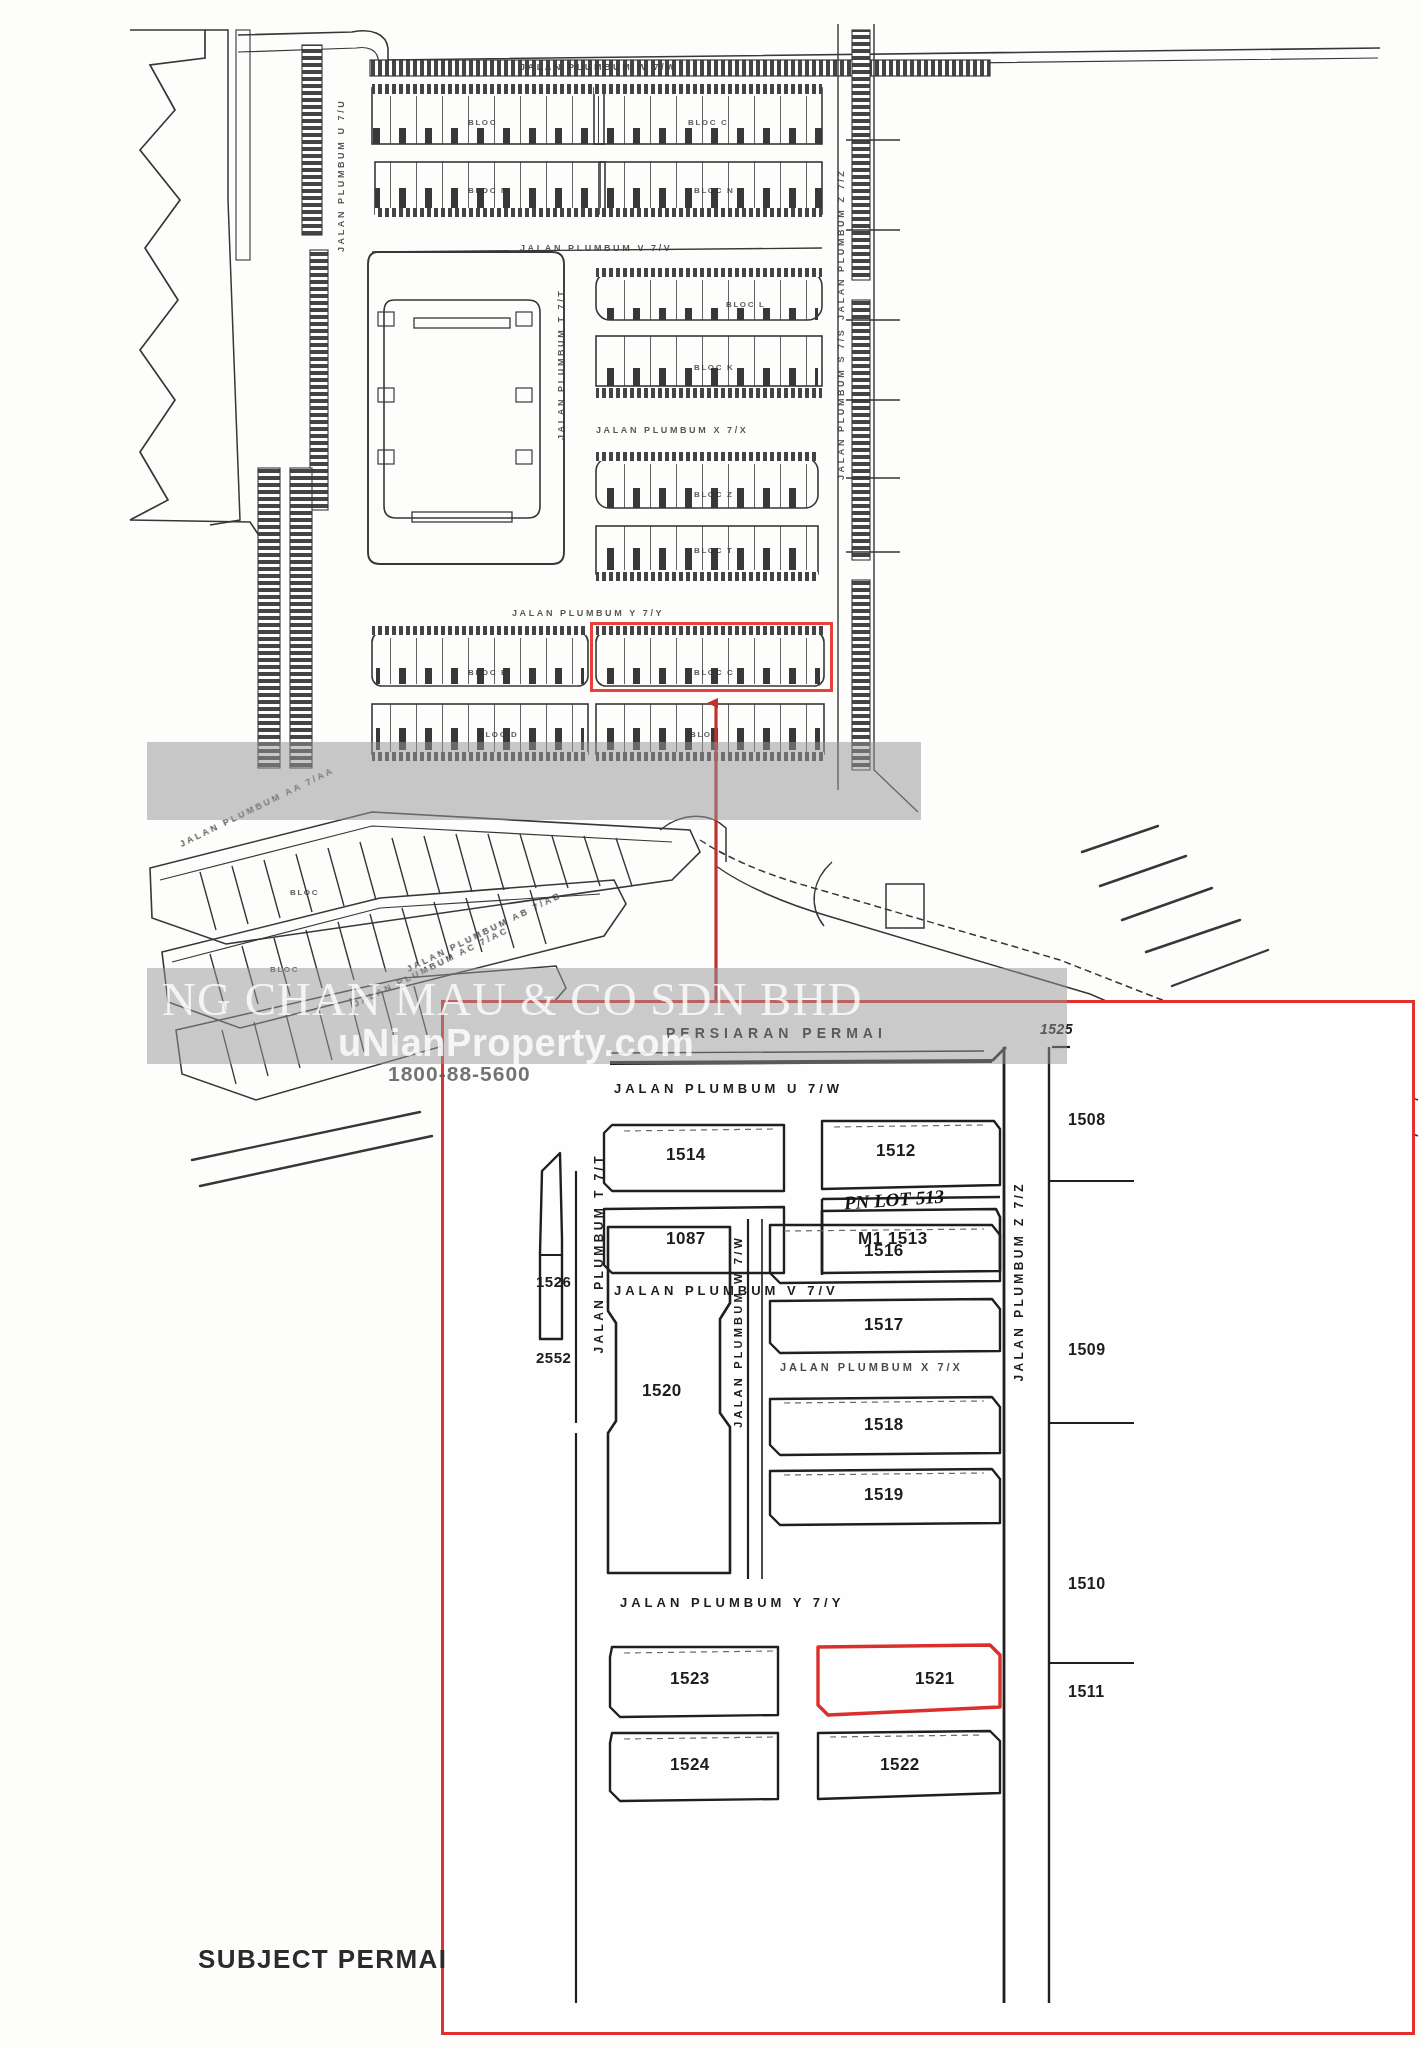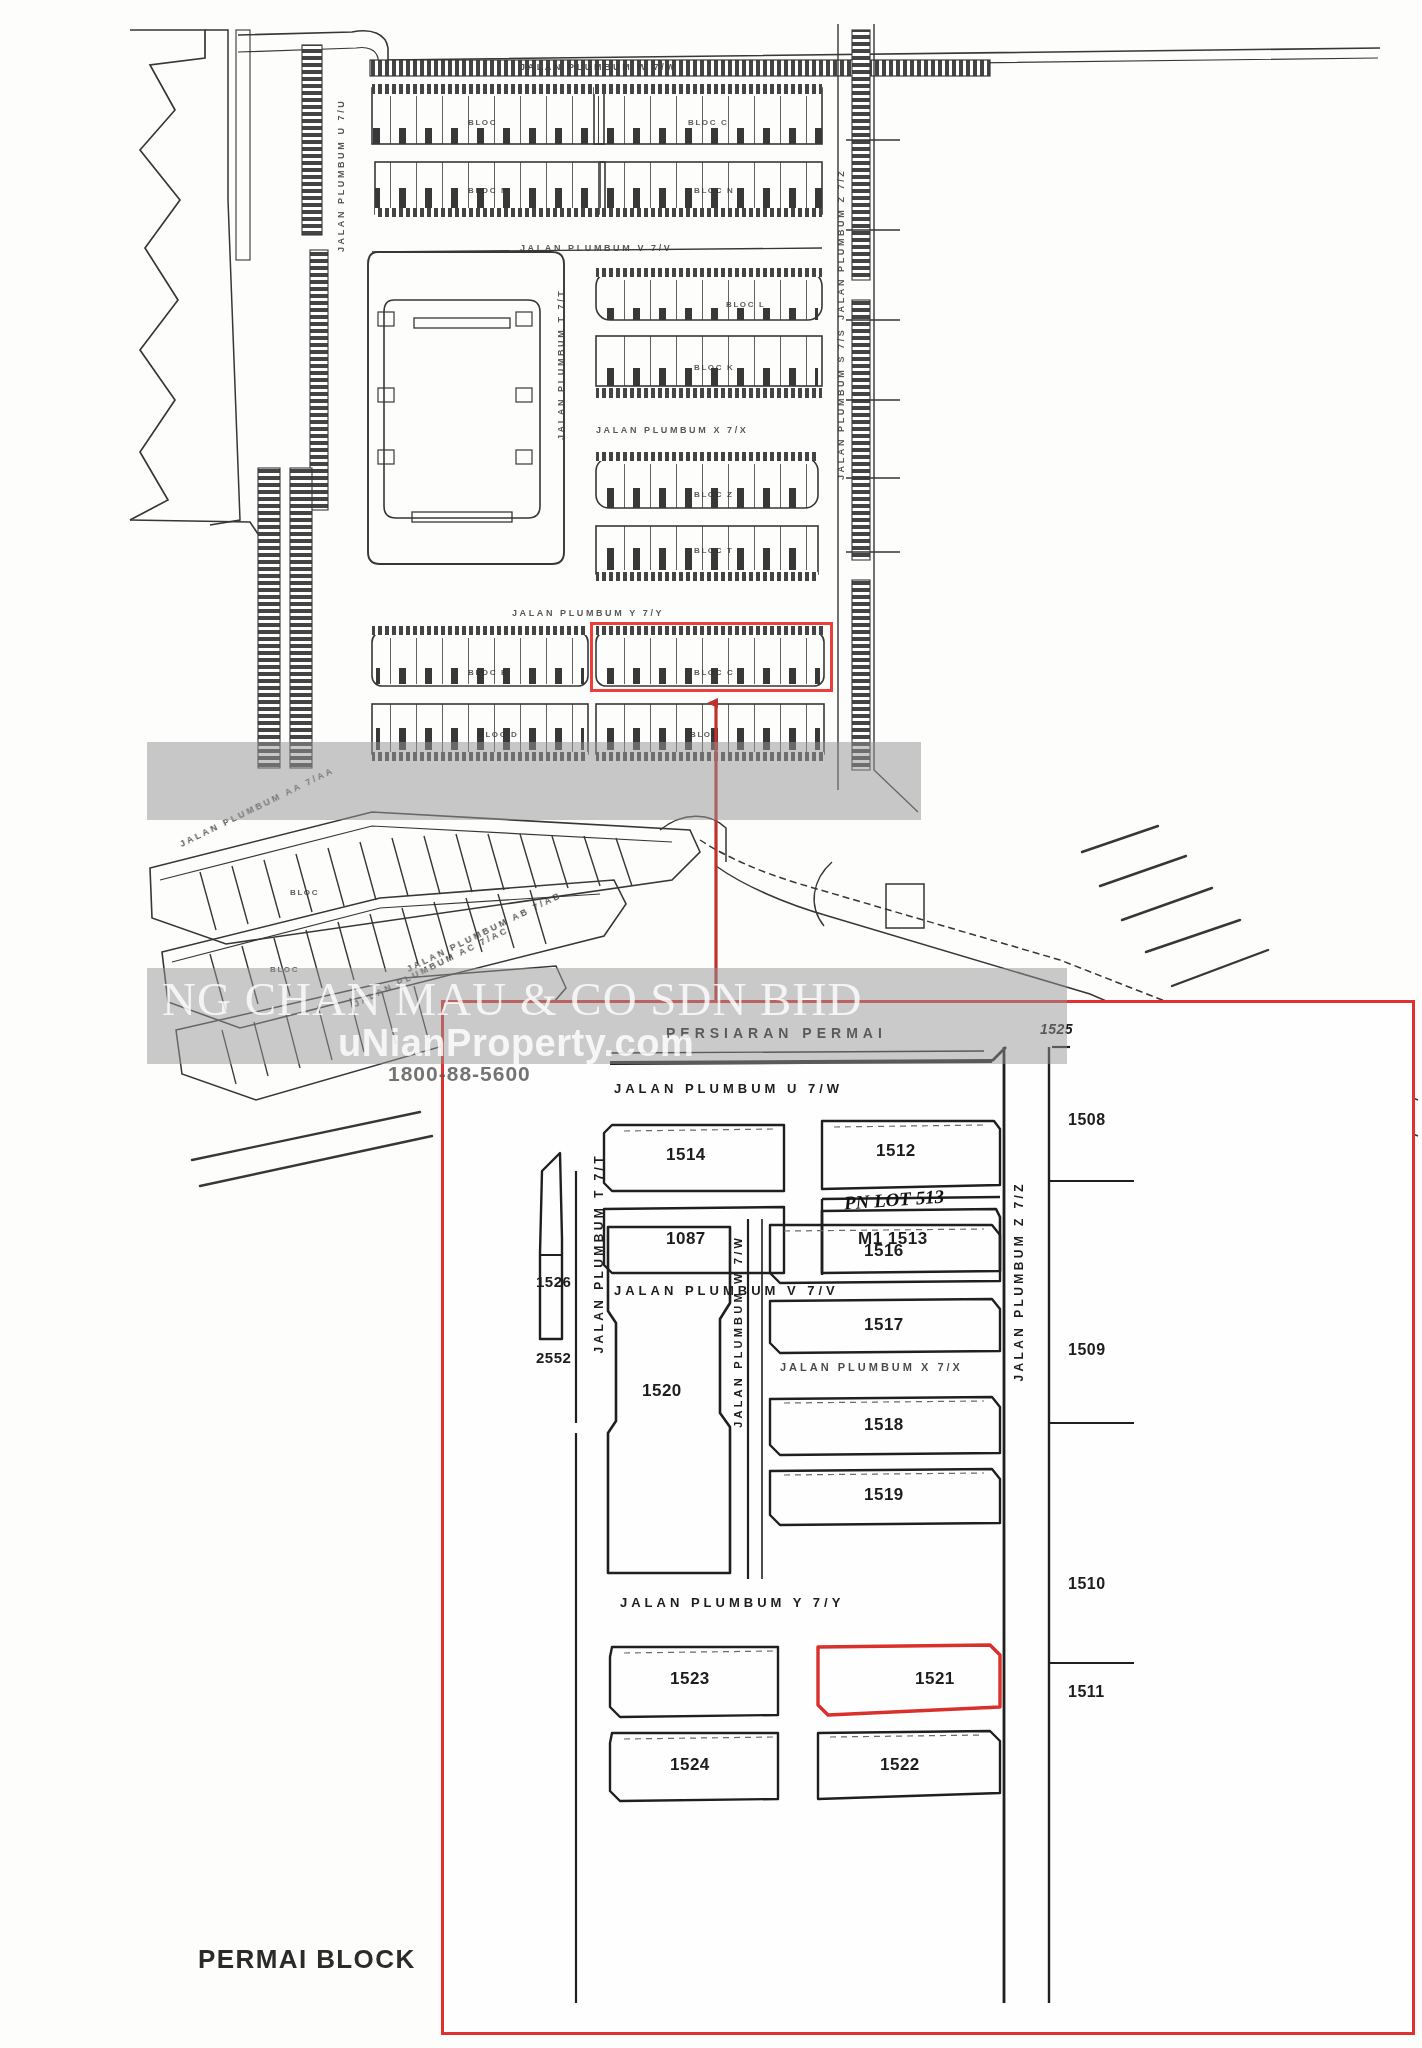--- a/index.html
+++ b/index.html
@@ -433,13 +433,13 @@
       <div class="lot-txt side-num" style="position: absolute; left: 624px; top: 680px; font-size: 16px;">1511</div>
     </div>
 
   <svg width="968" height="1029" style="position:absolute;left:0;top:0;pointer-events:none;">
     <path d="M374 644 L546 642 L556 652 L556 704 L384 712 L374 702 Z" fill="none" stroke="#d9302c" stroke-width="3.4" stroke-linejoin="round"></path>
   </svg>
 
   <div class="handwrite" style="left:400px;top:186px;">PN   LOT 513</div>
 </div>
 
-<div id="subject-block-label">PERMAI BLOCK</div>
+<div id="subject-block-label">SUBJECT PERMAI</div>
 
 </body></html>

